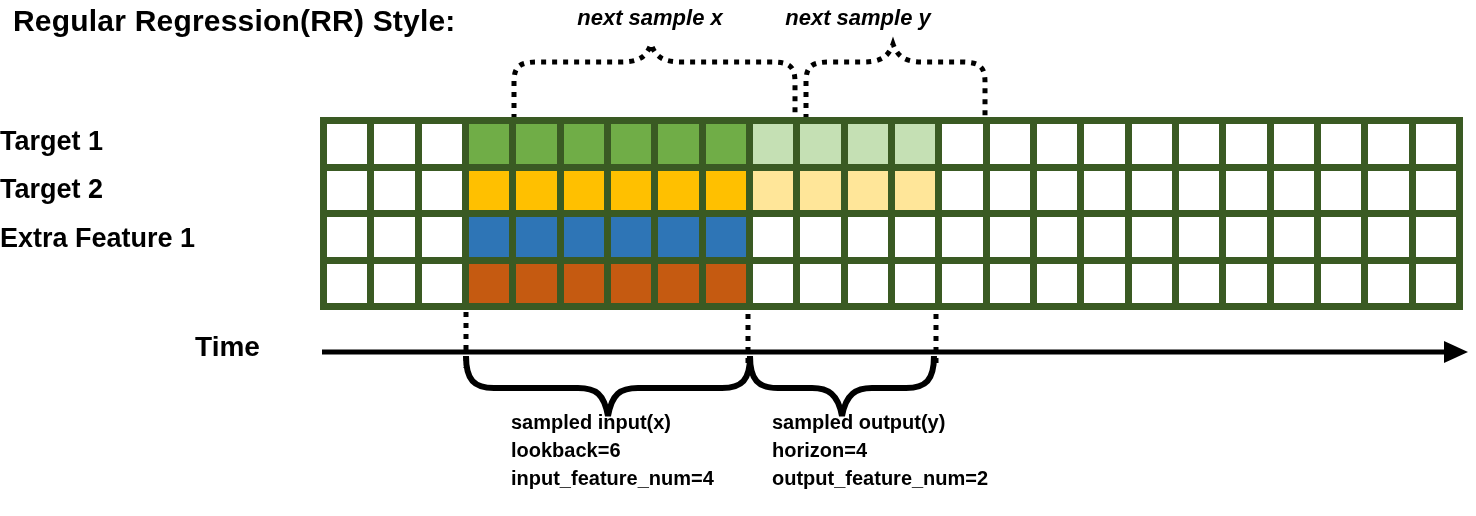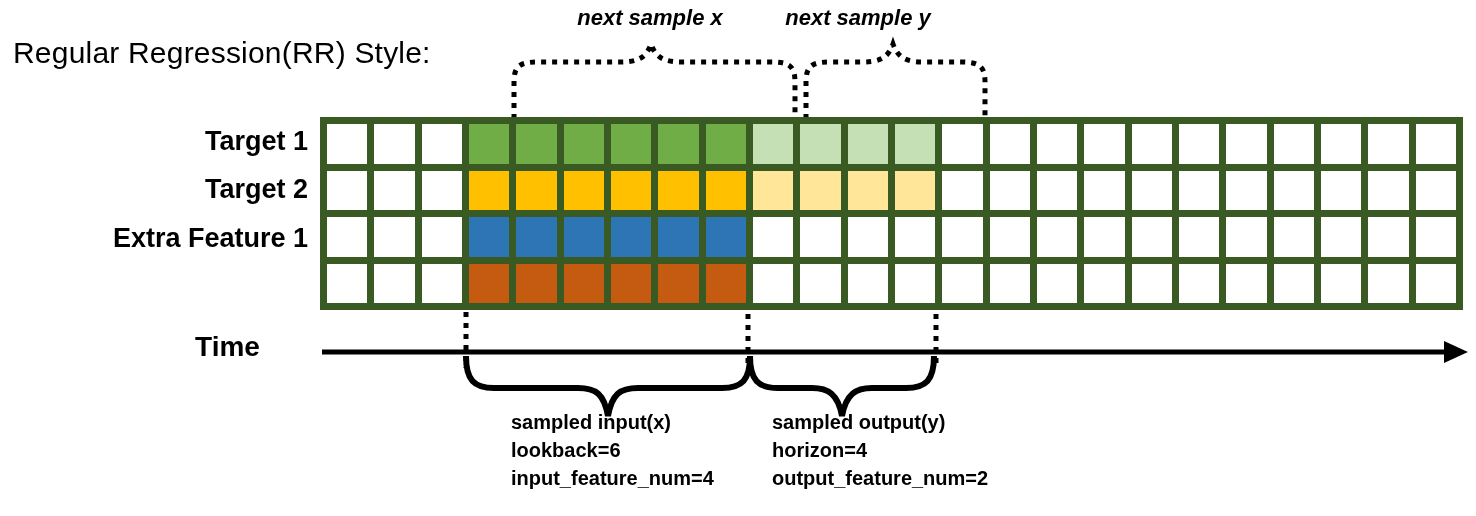--- a/index.html
+++ b/index.html
@@ -10,23 +10,22 @@
     background: #ffffff;
     font-family: "Liberation Sans", sans-serif;
     color: #000000;
     overflow: hidden;
   }
   .title {
     position: absolute;
     left: 13px;
     top: 4px;
     font-size: 30px;
-    font-weight: 400;
+    font-weight: 700;
     letter-spacing: 0.2px;
-    margin-top: 32px;
   }
   .next-label {
     position: absolute;
     top: 5px;
     width: 240px;
     text-align: center;
     font-size: 22px;
     font-style: italic;
     font-weight: 600;
   }
@@ -56,21 +55,20 @@
 
   #row-labels {
     position: absolute;
     left: 0;
     top: 117px;
     width: 308px;
   }
   .row-label {
     height: 48.25px;
     line-height: 48.25px;
-    text-align: right;
     font-size: 27px;
     font-weight: 700;
     white-space: nowrap;
   }
   .time-label {
     position: absolute;
     left: 150px;
     top: 331px;
     width: 155px;
     text-align: center;

